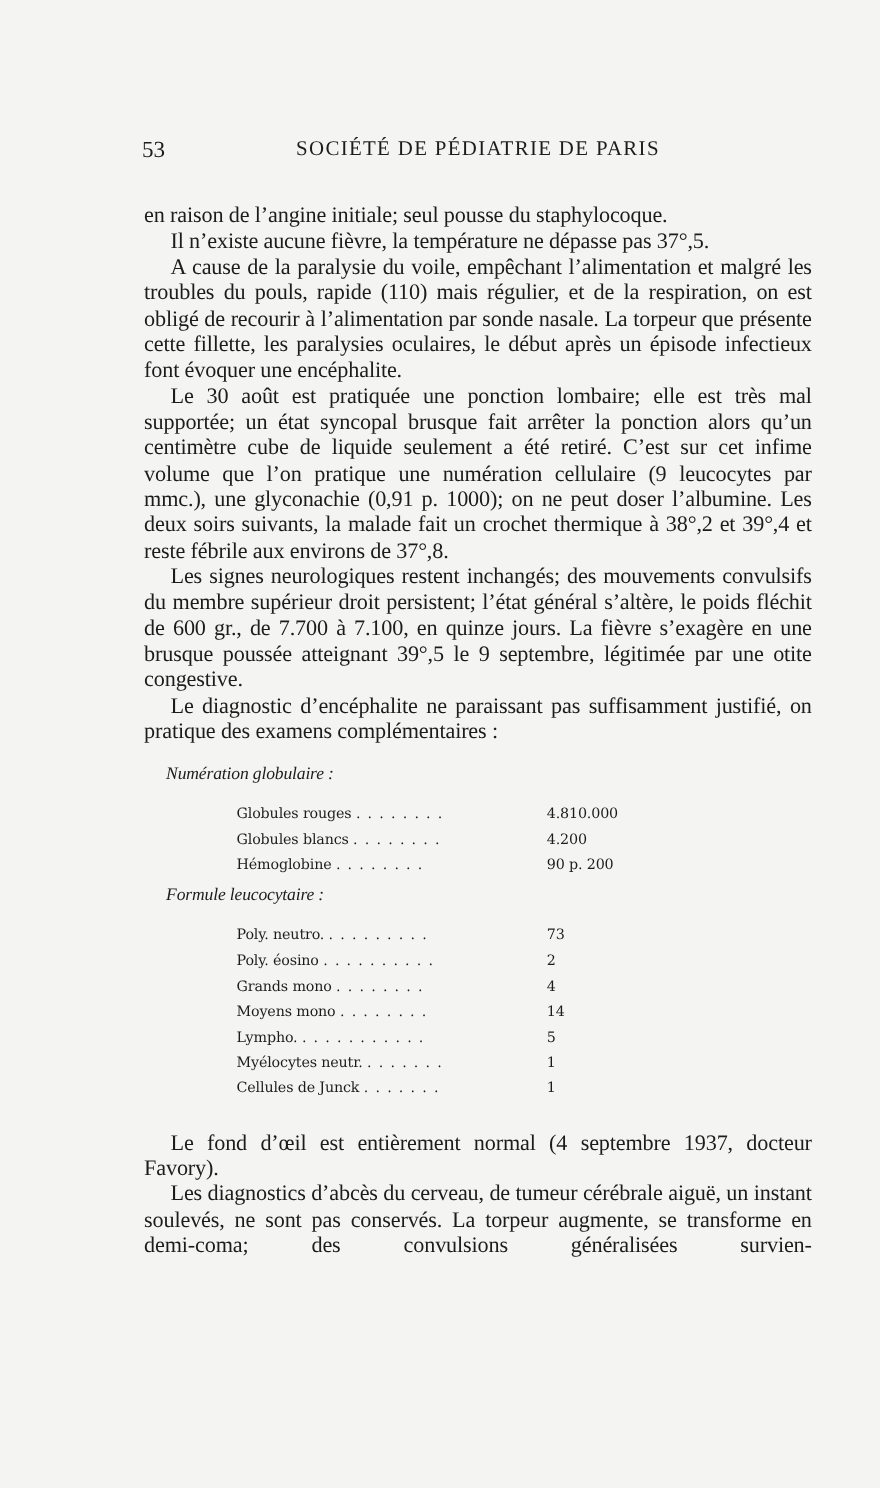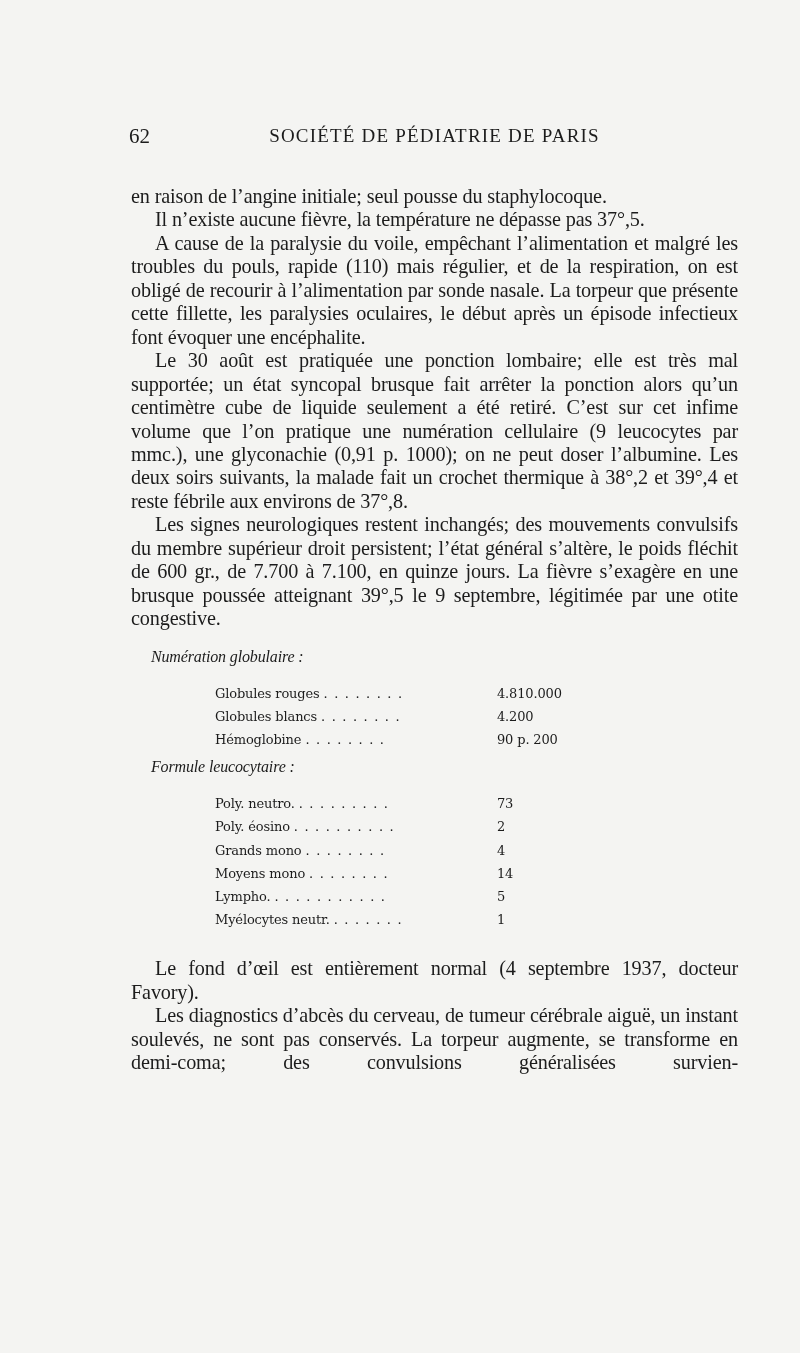--- a/index.html
+++ b/index.html
@@ -43,30 +43,31 @@
   table.data td { padding: 0; height: 23.2px; line-height: 23.2px; white-space: nowrap; }
   td.label { width: 282px; }
   td.value { width: 155px; }
   .spacer { height: 22px; }
 </style>
 </head>
 <body>
 
 <div class="page">
   <div class="header">
-    <span class="page-num">62</span>
+    <span class="page-num">53</span>
     <div class="running-head">SOCIÉTÉ DE PÉDIATRIE DE PARIS</div>
   </div>
 
   <div class="body">
     <p class="first last-line-left">en raison de l’angine initiale; seul pousse du staphylocoque.</p>
     <p class="last-line-left">Il n’existe aucune fièvre, la température ne dépasse pas 37°,5.</p>
     <p class="last-line-left">A cause de la paralysie du voile, empêchant l’alimentation et malgré les troubles du pouls, rapide (110) mais régulier, et de la respiration, on est obligé de recourir à l’alimentation par sonde nasale. La torpeur que présente cette fillette, les paralysies oculaires, le début après un épisode infectieux font évoquer une encéphalite.</p>
     <p class="last-line-left">Le 30 août est pratiquée une ponction lombaire; elle est très mal supportée; un état syncopal brusque fait arrêter la ponction alors qu’un centimètre cube de liquide seulement a été retiré. C’est sur cet infime volume que l’on pratique une numération cellulaire (9 leucocytes par mmc.), une glyconachie (0,91 p. 1000); on ne peut doser l’albumine. Les deux soirs suivants, la malade fait un crochet thermique à 38°,2 et 39°,4 et reste fébrile aux environs de 37°,8.</p>
     <p class="last-line-left">Les signes neurologiques restent inchangés; des mouvements convulsifs du membre supérieur droit persistent; l’état général s’altère, le poids fléchit de 600 gr., de 7.700 à 7.100, en quinze jours. La fièvre s’exagère en une brusque poussée atteignant 39°,5 le 9 septembre, légitimée par une otite congestive.</p>
+    <p class="last-line-left">Le diagnostic d’encéphalite ne paraissant pas suffisamment justifié, on pratique des examens complémentaires :</p>
 
     <div class="section-title">Numération globulaire :</div>
     <table class="data">
       <tbody>
           <tr>
         <td class="label"><span>Globules rouges</span> <span class="dots" style="letter-spacing:6.5px">........</span></td>
         <td class="value">4.810.000</td>
       </tr>
       <tr>
         <td class="label"><span>Globules blancs</span> <span style="letter-spacing:6.5px">........</span></td>
@@ -99,20 +100,24 @@
         <td class="value">14</td>
       </tr>
       <tr>
         <td class="label"><span>Lympho.</span> <span style="letter-spacing:6.5px">...........</span></td>
         <td class="value">5</td>
       </tr>
       <tr>
         <td class="label"><span>Myélocytes neutr.</span> <span style="letter-spacing:6.5px">.......</span></td>
         <td class="value">1</td>
       </tr>
+      <tr>
+        <td class="label"><span>Cellules de Junck</span> <span style="letter-spacing:6.5px">.......</span></td>
+        <td class="value">1</td>
+      </tr>
     </tbody>
       </table>
 
     <div class="spacer"></div>
 
     <p class="last-line-left">Le fond d’œil est entièrement normal (4 septembre 1937, docteur Favory).</p>
     <p>Les diagnostics d’abcès du cerveau, de tumeur cérébrale aiguë, un instant soulevés, ne sont pas conservés. La torpeur augmente, se transforme en demi-coma; des convulsions généralisées survien-</p>
   </div>
 </div>
 

